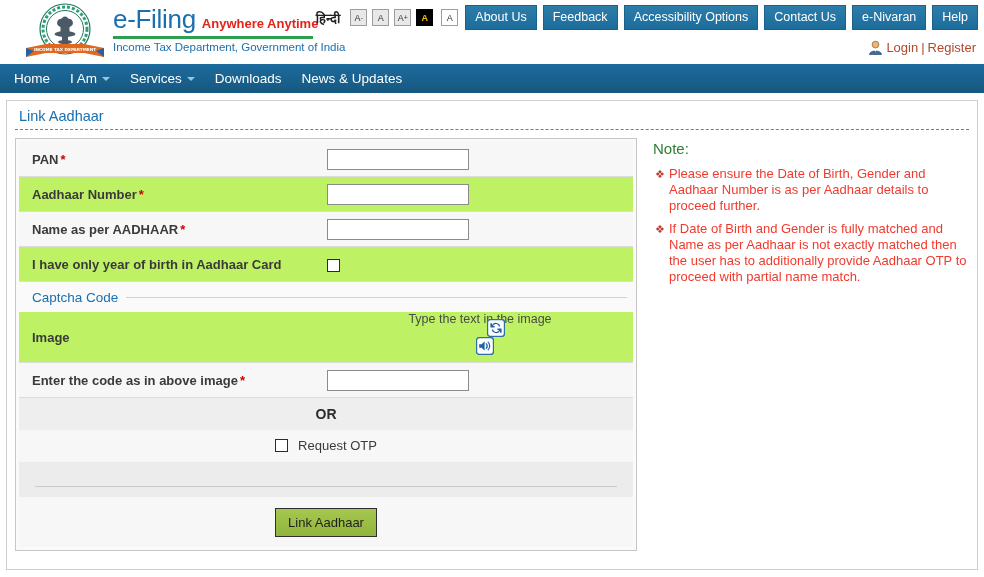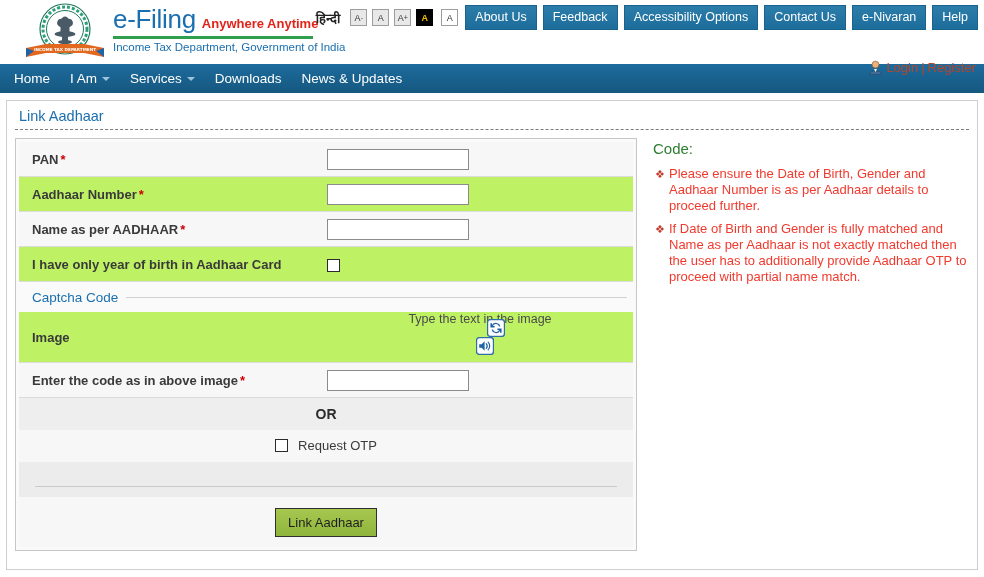--- a/index.html
+++ b/index.html
@@ -121,21 +121,20 @@
     white-space: nowrap;
     line-height: 14px;
   }
   .loginbar {
     position: absolute;
     right: 8px;
     top: 40px;
     display: flex;
     align-items: center;
     font-size: 13px;
-    margin-top: 20px;
   }
   .user-icon {
     width: 15px;
     height: 15px;
     margin-right: 3px;
     display: inline-block;
   }
   .loginbar a {
     color: #b5462a;
     text-decoration: none;
@@ -590,21 +589,21 @@
               <td colspan="2">
                 <button class="submit-btn">Link Aadhaar</button>
               </td>
             </tr>
 
           </tbody>
         </table>
       </div>
 
       <div class="note-wrap">
-        <div class="note-title">Code:</div>
+        <div class="note-title">Note:</div>
         <ul class="note-list">
           <li class="note-item">
             <span class="bullet">❖</span>
             <span>Please ensure the Date of Birth, Gender and Aadhaar Number is as per Aadhaar details to proceed further.</span>
           </li>
           <li class="note-item">
             <span class="bullet">❖</span>
             <span>If Date of Birth and Gender is fully matched and Name as per Aadhaar is not exactly matched then the user has to additionally provide Aadhaar OTP to proceed with partial name match.</span>
           </li>
         </ul>

